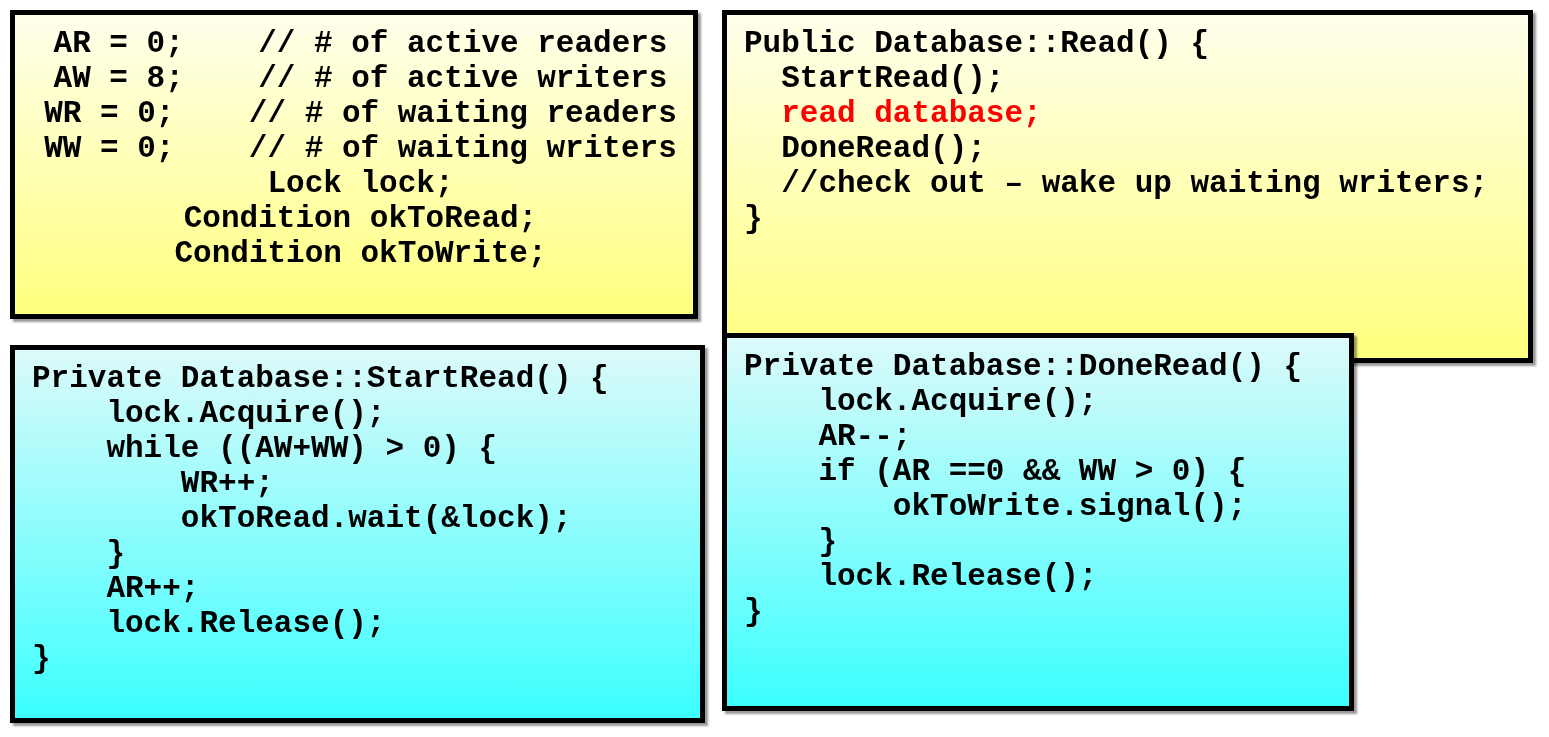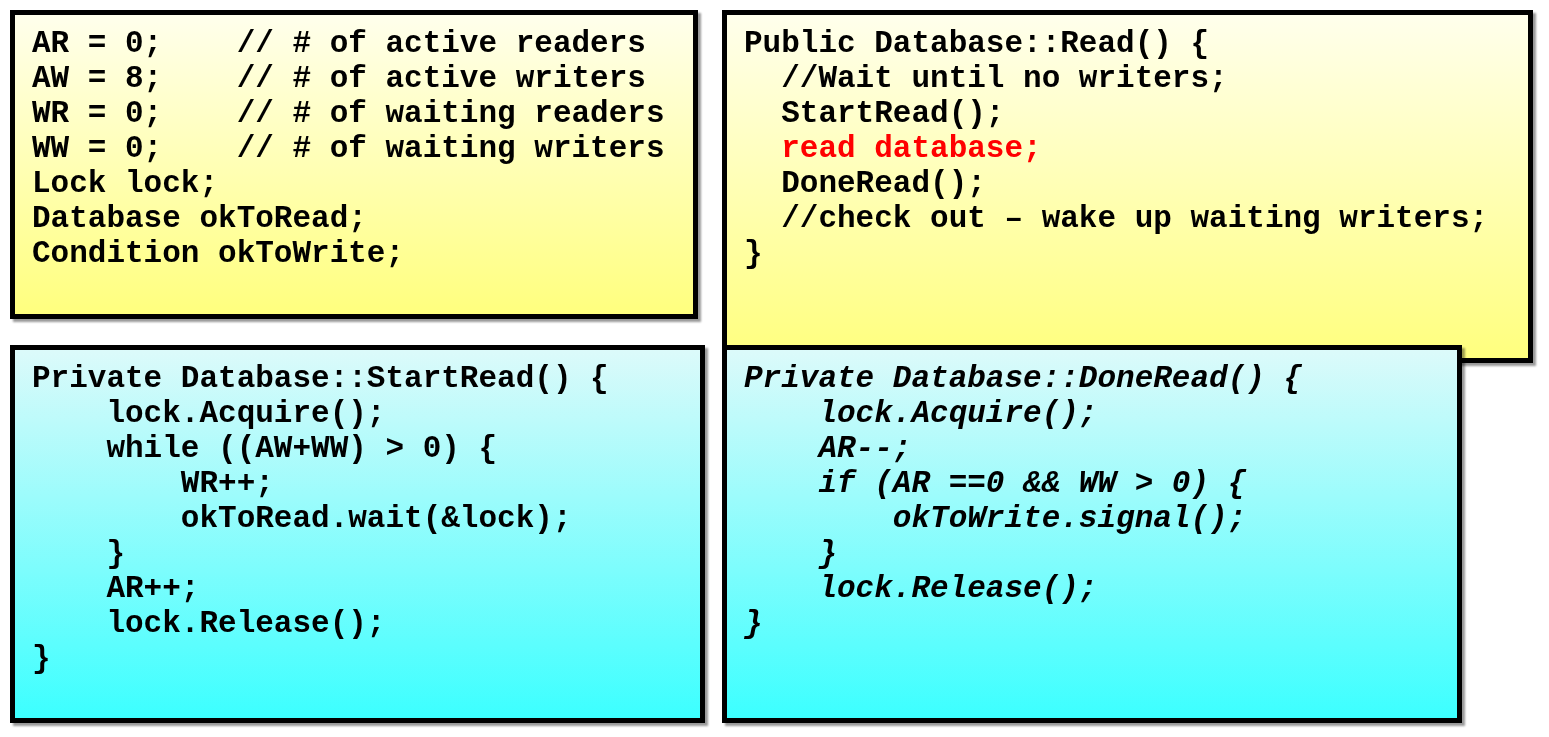--- a/index.html
+++ b/index.html
@@ -20,24 +20,24 @@
     border: 5px solid #000000;
     box-shadow: 3px 3px 2px rgba(0, 0, 0, 0.40);
     padding: 11px 4px 0 17px;
   }
   .code-box.yellow {
     background: linear-gradient(to bottom, #FFFFEC 0%, #FFFF7E 100%);
   }
   .code-box.cyan {
     background: linear-gradient(to bottom, #DCFAFA 0%, #3CFFFF 100%);
   }
-  #box-globals   { left: 10px;  top: 10px;  width: 688px; height: 309px; }
+  #box-globals   { left: 10px;  top: 10px;  width: 688px; height: 309px; text-align: center; }
   #box-read      { left: 722px; top: 10px;  width: 811px; height: 353px; }
   #box-startread { left: 10px;  top: 345px; width: 695px; height: 378px; }
-  #box-doneread  { left: 722px; top: 345px; width: 740px; height: 378px; font-style: italic; }
+  #box-doneread  { left: 722px; top: 333px; width: 632px; height: 378px; }
   .code-line {
     white-space: pre;
     font-size: 31px;
     line-height: 35px;
     font-weight: bold;
     color: #000000;
     letter-spacing: 0;
   }
   .code-line[data-color="red"] {
     color: #FF0000;
@@ -45,27 +45,26 @@
 </style>
 </head>
 <body>
 
 <div id="box-globals" class="code-box yellow">
   <div class="code-line" data-color="default">AR = 0;    // # of active readers</div>
   <div class="code-line" data-color="default">AW = 8;    // # of active writers</div>
   <div class="code-line" data-color="default">WR = 0;    // # of waiting readers</div>
   <div class="code-line" data-color="default">WW = 0;    // # of waiting writers</div>
   <div class="code-line" data-color="default">Lock lock;</div>
-  <div class="code-line" data-color="default">Database okToRead;</div>
+  <div class="code-line" data-color="default">Condition okToRead;</div>
   <div class="code-line" data-color="default">Condition okToWrite;</div>
 </div>
 
 <div id="box-read" class="code-box yellow">
   <div class="code-line" data-color="default">Public Database::Read() {</div>
-  <div class="code-line" data-color="default">  //Wait until no writers;</div>
   <div class="code-line" data-color="default">  StartRead();</div>
   <div class="code-line" data-color="red">  read database;</div>
   <div class="code-line" data-color="default">  DoneRead();</div>
   <div class="code-line" data-color="default">  //check out – wake up waiting writers;</div>
   <div class="code-line" data-color="default">}</div>
 </div>
 
 <div id="box-startread" class="code-box cyan">
   <div class="code-line" data-color="default">Private Database::StartRead() {</div>
   <div class="code-line" data-color="default">    lock.Acquire();</div>

